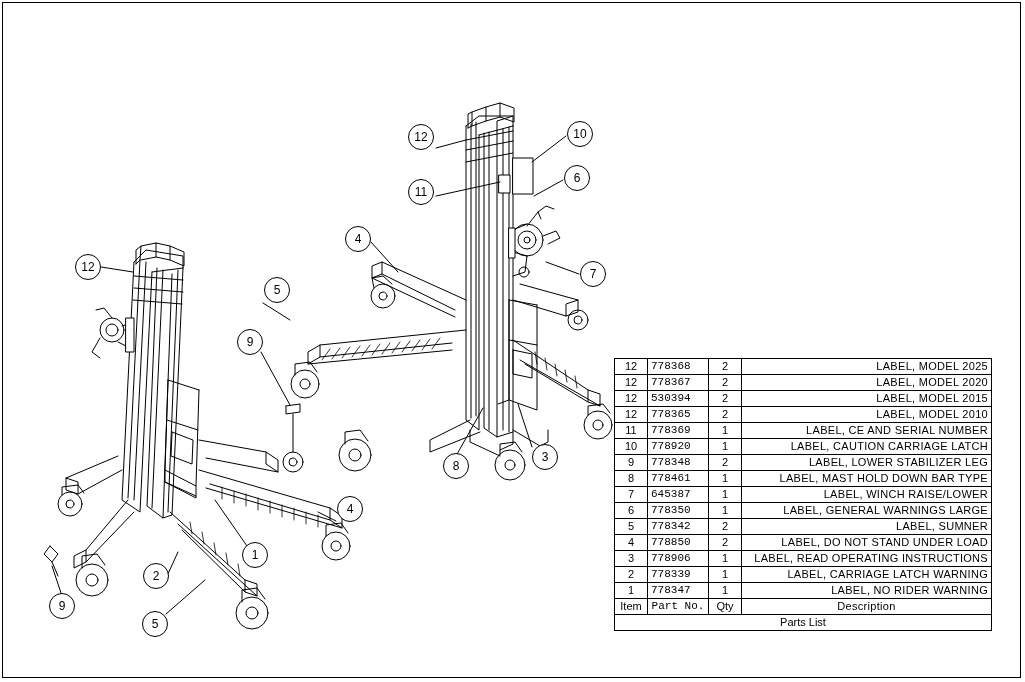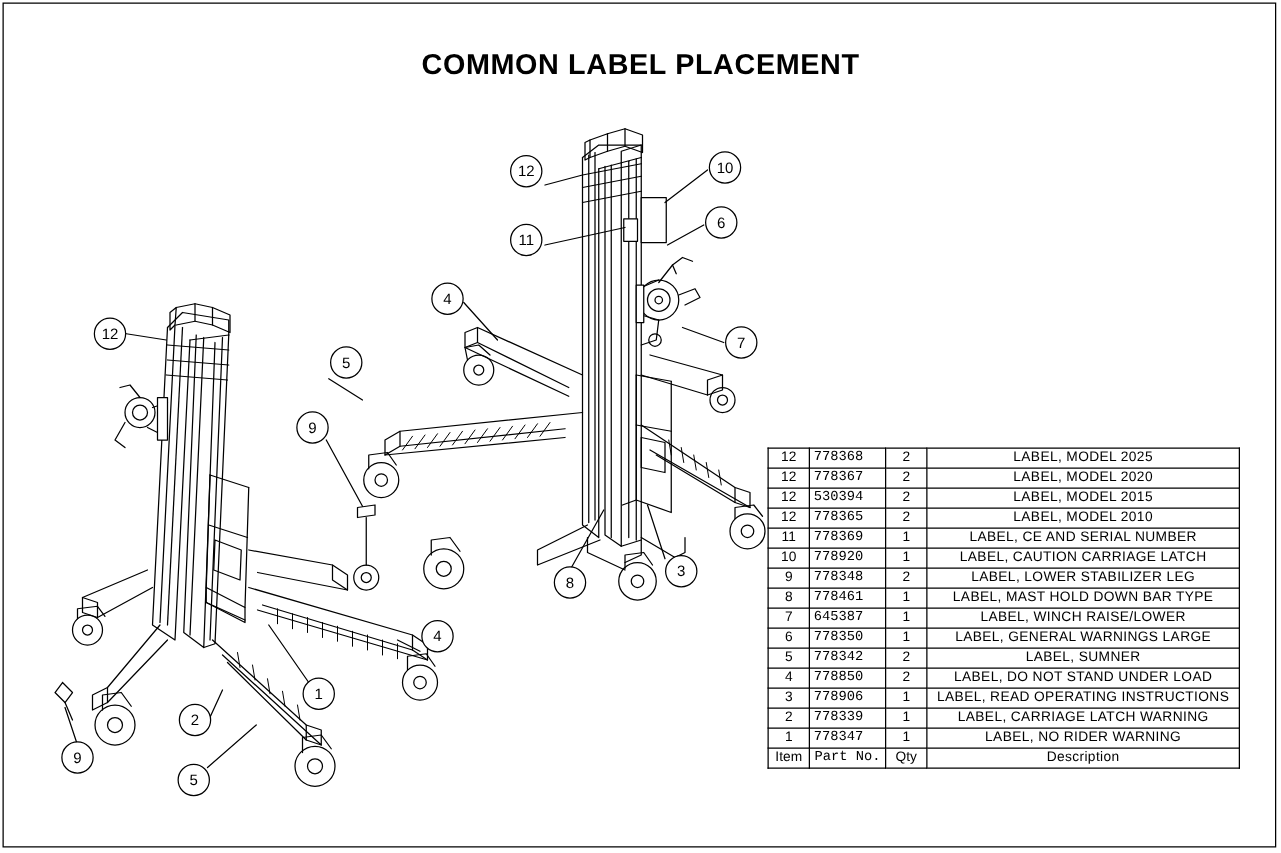--- a/index.html
+++ b/index.html
@@ -53,21 +53,21 @@
     border: 1px solid #000;
     padding: 0 3px;
     height: 15px;
     line-height: 15px;
     white-space: nowrap;
     overflow: hidden;
   }
   #parts-list td.c-item { width: 26px; text-align: center; }
   #parts-list td.c-part { width: 54px; text-align: left; font-family: Liberation Mono, monospace; }
   #parts-list td.c-qty  { width: 26px; text-align: center; }
-  #parts-list td.c-desc { text-align: center; letter-spacing: 0.3px; }
+  #parts-list td.c-desc { text-align: right; letter-spacing: 0.3px; }
   #parts-list tr.header td { text-align: center; }
   #parts-list tr.header td.c-item,
   #parts-list tr.header td.c-part,
   #parts-list tr.header td.c-qty { text-align: center; }
   #parts-list tr.footer td { text-align: center; }
 
   
   .callout {
     position: absolute;
     width: 26px;
@@ -93,21 +93,20 @@
     vector-effect: non-scaling-stroke;
   }
 </style>
 </head>
 <body>
 
 <div id="page">
 
   <div id="page-border"></div>
 
-  <div id="title">COMMON LABEL PLACEMENT</div>
 
   <svg class="art" viewBox="0 0 1025 682">
     <g fill="none" stroke="#000" stroke-width="1" stroke-linejoin="round" stroke-linecap="round">
 
       <g>
         <polyline points="466,126 466,420 479,430 479,135"></polyline>
         <polyline points="466,126 479,116 513,116 513,126"></polyline>
         <line x1="479" y1="135" x2="513" y2="126"></line>
         <line x1="471" y1="124" x2="471" y2="418"></line>
         <line x1="476" y1="122" x2="476" y2="416"></line>
@@ -450,16 +449,19 @@
           <td class="c-part">778347</td>
           <td class="c-qty">1</td>
           <td class="c-desc">LABEL, NO RIDER WARNING</td>
         </tr>
         <tr class="header">
           <td class="c-item">Item</td>
           <td class="c-part">Part No.</td>
           <td class="c-qty">Qty</td>
           <td class="c-desc">Description</td>
         </tr>
+        <tr class="footer">
+          <td colspan="4">Parts List</td>
+        </tr>
       </tbody>
   </table>
 
 </div>
 
 </body></html>

